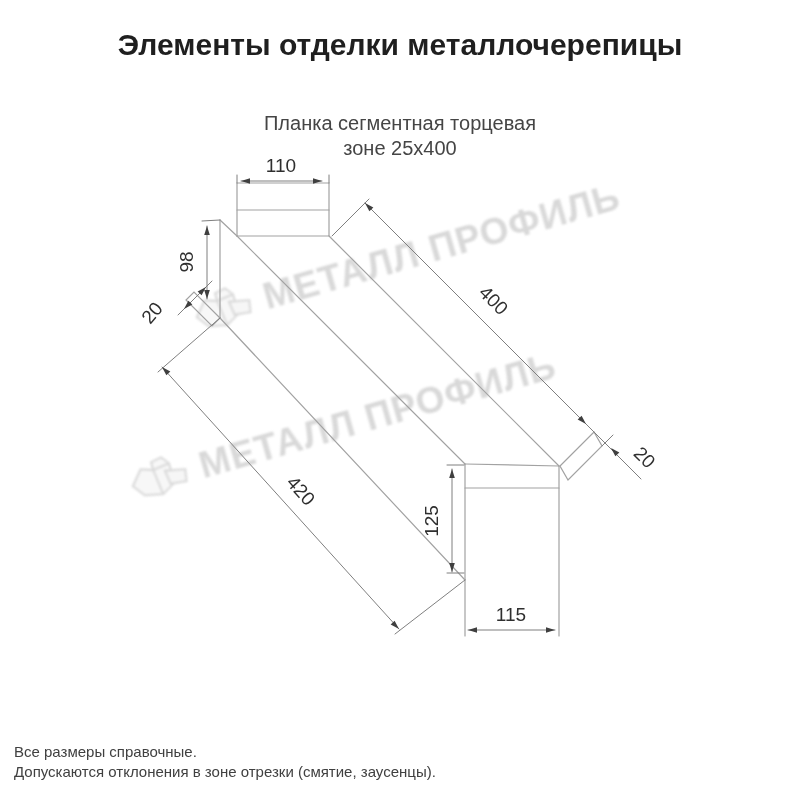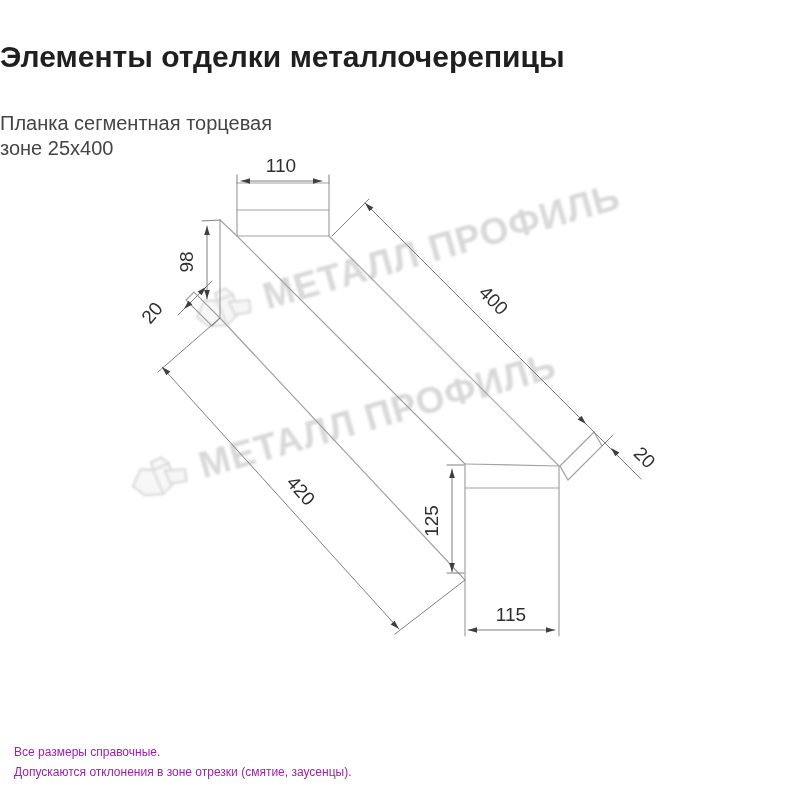--- a/index.html
+++ b/index.html
@@ -1,41 +1,41 @@
 <!DOCTYPE html>
 <html><head>
 <meta charset="utf-8">
 <style>
   html,body{margin:0;padding:0;}
   body{
     width:800px;height:800px;position:relative;background:#ffffff;
     font-family:"Liberation Sans", sans-serif;overflow:hidden;
   }
   .page-title{
-    position:absolute;top:40px;left:0;right:0;text-align:left;
+    position:absolute;top:28px;left:0;right:0;text-align:center;
     font-size:30px;font-weight:bold;color:#1f1f1f;letter-spacing:0;
   }
   .product-subtitle{
-    position:absolute;top:111px;left:0;right:0;text-align:left;
+    position:absolute;top:111px;left:0;right:0;text-align:center;
     font-size:20px;line-height:25px;color:#454545;
   }
   .drawing-svg{position:absolute;left:0;top:0;z-index:2;}
   .watermark{
     position:absolute;display:flex;align-items:center;gap:9px;height:48px;
     transform-origin:0 50%;transform:rotate(-16deg);
     filter:blur(1.1px);opacity:.55;z-index:1;pointer-events:none;
   }
   .watermark .wm-text{
     font-size:37px;font-weight:bold;color:#b9b9b9;letter-spacing:1px;white-space:nowrap;
   }
   .wm-1{left:194px;top:294px;}
   .wm-2{left:130px;top:463px;}
   .footer-notes{
     position:absolute;left:14px;top:742px;z-index:3;
-    font-size:12px;line-height:20px;color:#a21caf;
+    font-size:15px;line-height:20px;color:#404040;
   }
   .dim-label{
     font-family:"Liberation Sans",sans-serif;font-size:19px;fill:#2f2f2f;
   }
 </style>
 </head>
 <body>
 
 <div class="watermark wm-1">
   <span>

